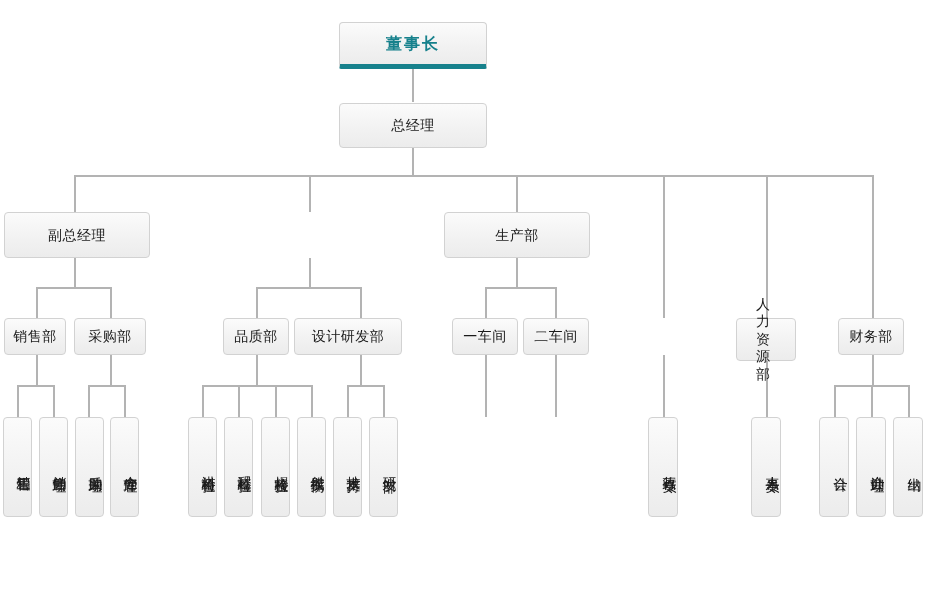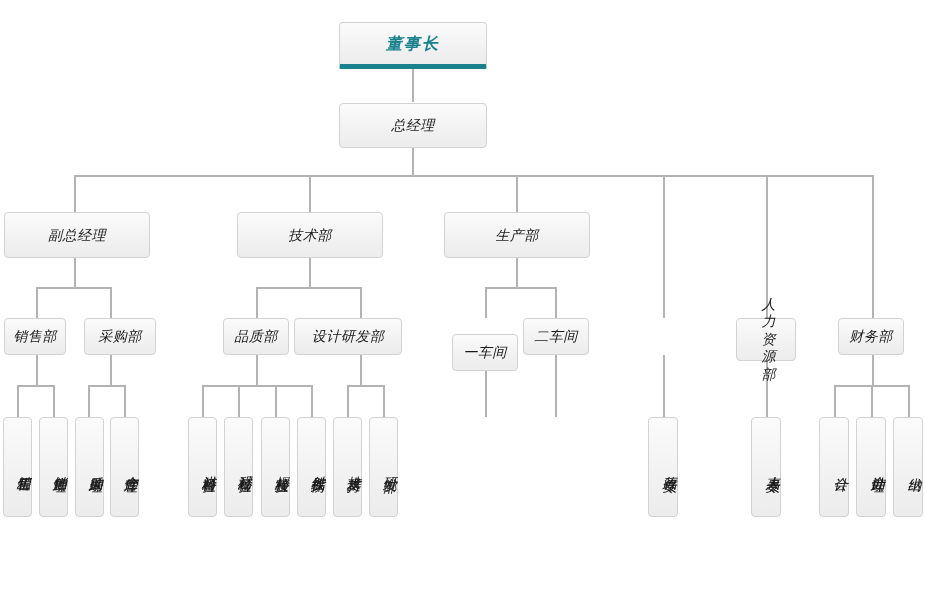--- a/index.html
+++ b/index.html
@@ -20,25 +20,24 @@
   .node{
     position:absolute;
     box-sizing:border-box;
     border:1px solid #d2d2d2;
     border-radius:4px;
     background:linear-gradient(to bottom,#fbfbfb 0%,#f2f2f2 55%,#ececec 100%);
     color:#1a1a1a;
     display:flex;
     align-items:center;
     justify-content:center;
-    text-align:right;
+    text-align:left;
     font-size:14px;
     line-height:1.35;
     letter-spacing:0.5px;
-    font-style:italic;
   }
 
   
   .node.root{
     border-bottom:5px solid #17818c;
     color:#17818c;
     font-size:16px;
     font-weight:bold;
     letter-spacing:2px;
     border-radius:4px 4px 2px 2px;
@@ -141,28 +140,27 @@
   <div class="ln hl" style="left:834px;top:385px;width:76px;"></div>
   <div class="ln vl" style="left:834px;top:385px;height:32px;"></div>
   <div class="ln vl" style="left:871px;top:385px;height:32px;"></div>
   <div class="ln vl" style="left:908px;top:385px;height:32px;"></div>
 
   <div class="node root" style="left:339px;top:22px;width:148px;height:47px;">董事长</div>
 
   <div class="node" style="left:4px;top:212px;width:146px;height:46px;">副总经理</div>
 
   <div class="node" style="left:339px;top:103px;width:148px;height:45px;">总经理</div>
-  <div class="node" style="left:237px;top:212px;width:146px;height:46px;">技术部</div>
   <div class="node" style="left:444px;top:212px;width:146px;height:46px;">生产部</div>
 
   <div class="node" style="left:4px;top:318px;width:62px;height:37px;">销售部</div>
-  <div class="node" style="left:74px;top:318px;width:72px;height:37px;margin-left:10px;">采购部</div>
+  <div class="node" style="left:74px;top:318px;width:72px;height:37px;">采购部</div>
   <div class="node" style="left:223px;top:318px;width:66px;height:37px;">品质部</div>
   <div class="node" style="left:294px;top:318px;width:108px;height:37px;">设计研发部</div>
-  <div class="node" style="left:452px;top:318px;width:66px;height:37px;margin-top:16px;">一车间</div>
+  <div class="node" style="left:452px;top:318px;width:66px;height:37px;">一车间</div>
   <div class="node" style="left:523px;top:318px;width:66px;height:37px;">二车间</div>
 
   <div class="node wrap" style="left:736px;top:318px;width:60px;height:43px;">人力资源部</div>
   <div class="node" style="left:838px;top:318px;width:66px;height:37px;">财务部</div>
 
   <div class="node vert" style="left:3px;top:417px;width:29px;height:100px;">
       <span class="lbl">销售工程</span>
     </div>
   <div class="node vert" style="left:39px;top:417px;width:29px;height:100px;">
       <span class="lbl">销售助理</span>

